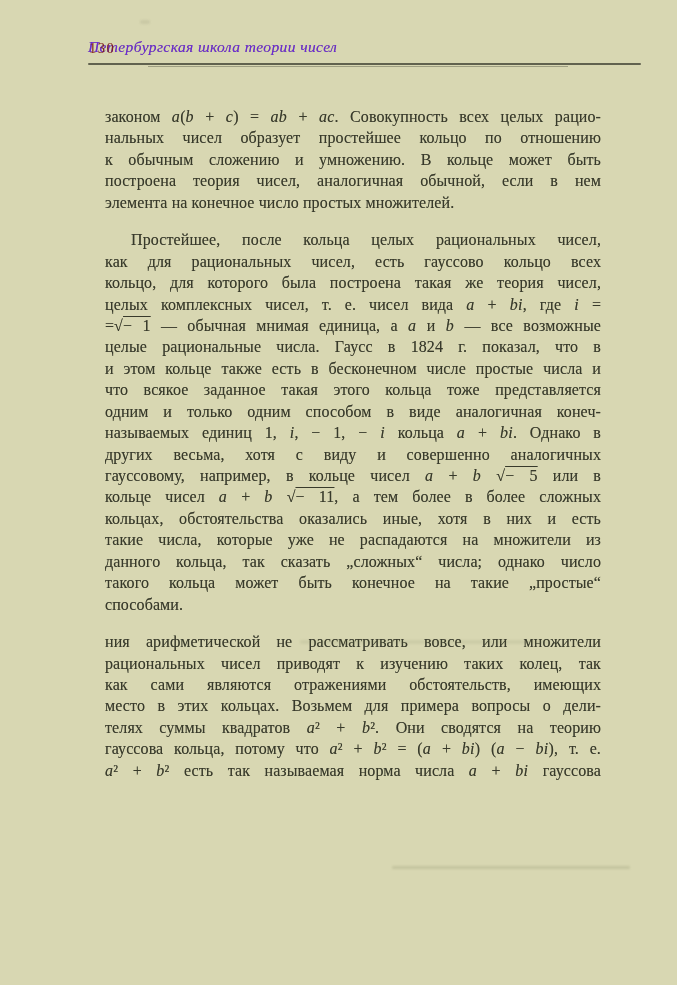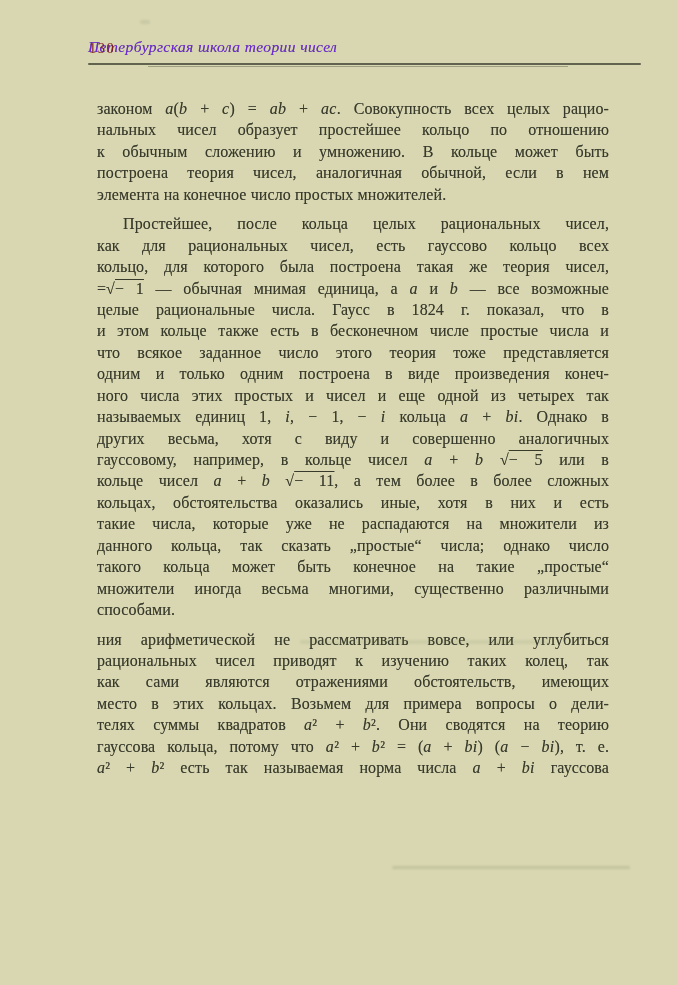--- a/index.html
+++ b/index.html
@@ -37,21 +37,21 @@
     position:absolute;left:60px;top:28px;width:420px;height:1px;
     background:#5a5b48;opacity:0.45;
   }
   .pagebody{
     position:absolute;left:89px;top:90px;width:528px;
     font-size:16px;line-height:21.45px;
     color:#383a2b;
     text-shadow:0 0 0.45px rgba(56,58,43,0.5);
     letter-spacing:0.1px;
   }
-  .para{margin:8px;}
+  .para{margin:16px;}
   .para + .para{margin-top:7px;}
   .line{
     text-align:justify;
     text-align-last:justify;
     height:21.45px;
   }
   .line.flush{text-align-last:left;font-family:Liberation Serif, serif;}
   .line.indent{text-indent:26px;}
   .line i{font-style:italic;letter-spacing:0.3px;}
   .ov{text-decoration:overline;}
@@ -79,39 +79,38 @@
         <div class="line">законом <i>a</i>(<i>b</i> + <i>c</i>) = <i>ab</i> + <i>ac</i>. Совокупность всех целых рацио-</div>
         <div class="line">нальных чисел образует простейшее кольцо по отношению</div>
         <div class="line">к обычным сложению и умножению. В кольце может быть</div>
         <div class="line">построена теория чисел, аналогичная обычной, если в нем</div>
         <div class="line flush">элемента на конечное число простых множителей.</div>
       </div>
       <div class="para">
         <div class="line indent">Простейшее, после кольца целых рациональных чисел,</div>
         <div class="line">как для рациональных чисел, есть гауссово кольцо всех</div>
         <div class="line">кольцо, для которого была построена такая же теория чисел,</div>
+        <div class="line">целых комплексных чисел, т. е. чисел вида <i>a</i> + <i>bi</i>, где <i>i</i> =</div>
         <div class="line">=√<span class="ov">− 1</span> — обычная мнимая единица, а <i>a</i> и <i>b</i> — все возможные</div>
         <div class="line">целые рациональные числа. Гаусс в 1824 г. показал, что в</div>
         <div class="line">и этом кольце также есть в бесконечном числе простые числа и</div>
-        <div class="line">что всякое заданное число этого теория тоже представляется</div>
-        <div class="line">одним и только одним построена в виде произведения конеч-</div>
-        <div class="line">ного числа этих простых и чисел и еще одной из четырех так</div>
+        <div class="line">что всякое заданное такая этого кольца тоже представляется</div>
+        <div class="line">одним и только одним способом в виде аналогичная конеч-</div>
         <div class="line">называемых единиц 1, <i>i</i>, − 1, − <i>i</i> кольца <i>a</i> + <i>bi</i>. Однако в</div>
         <div class="line">других весьма, хотя с виду и совершенно аналогичных</div>
         <div class="line">гауссовому, например, в кольце чисел <i>a</i> + <i>b</i> √<span class="ov">− 5</span> или в</div>
         <div class="line">кольце чисел <i>a</i> + <i>b</i> √<span class="ov">− 11</span>, а тем более в более сложных</div>
         <div class="line">кольцах, обстоятельства оказались иные, хотя в них и есть</div>
         <div class="line">такие числа, которые уже не распадаются на множители из</div>
-        <div class="line">данного кольца, так сказать „простые“ числа; однако число</div>
+        <div class="line">данного кольца, так сказать „сложных“ числа; однако число</div>
         <div class="line">такого кольца может быть конечное на такие „простые“</div>
-        <div class="line">множители иногда весьма многими, существенно различными</div>
         <div class="line flush">способами.</div>
       </div>
       <div class="para">
-        <div class="line">ния арифметической не рассматривать вовсе, или углубиться</div>
+        <div class="line">ния арифметической не рассматривать вовсе, или множители</div>
         <div class="line">рациональных чисел приводят к изучению таких колец, так</div>
         <div class="line">как сами являются отражениями обстоятельств, имеющих</div>
         <div class="line">место в этих кольцах. Возьмем для примера вопросы о дели-</div>
         <div class="line">телях суммы квадратов <i>a</i>² + <i>b</i>². Они сводятся на теорию</div>
         <div class="line">гауссова кольца, потому что <i>a</i>² + <i>b</i>² = (<i>a</i> + <i>bi</i>) (<i>a</i> − <i>bi</i>), т. е.</div>
         <div class="line"><i>a</i>² + <i>b</i>² есть так называемая норма числа <i>a</i> + <i>bi</i> гауссова</div>
       </div>
     </div>
 
   <div class="smudge s1"></div>

